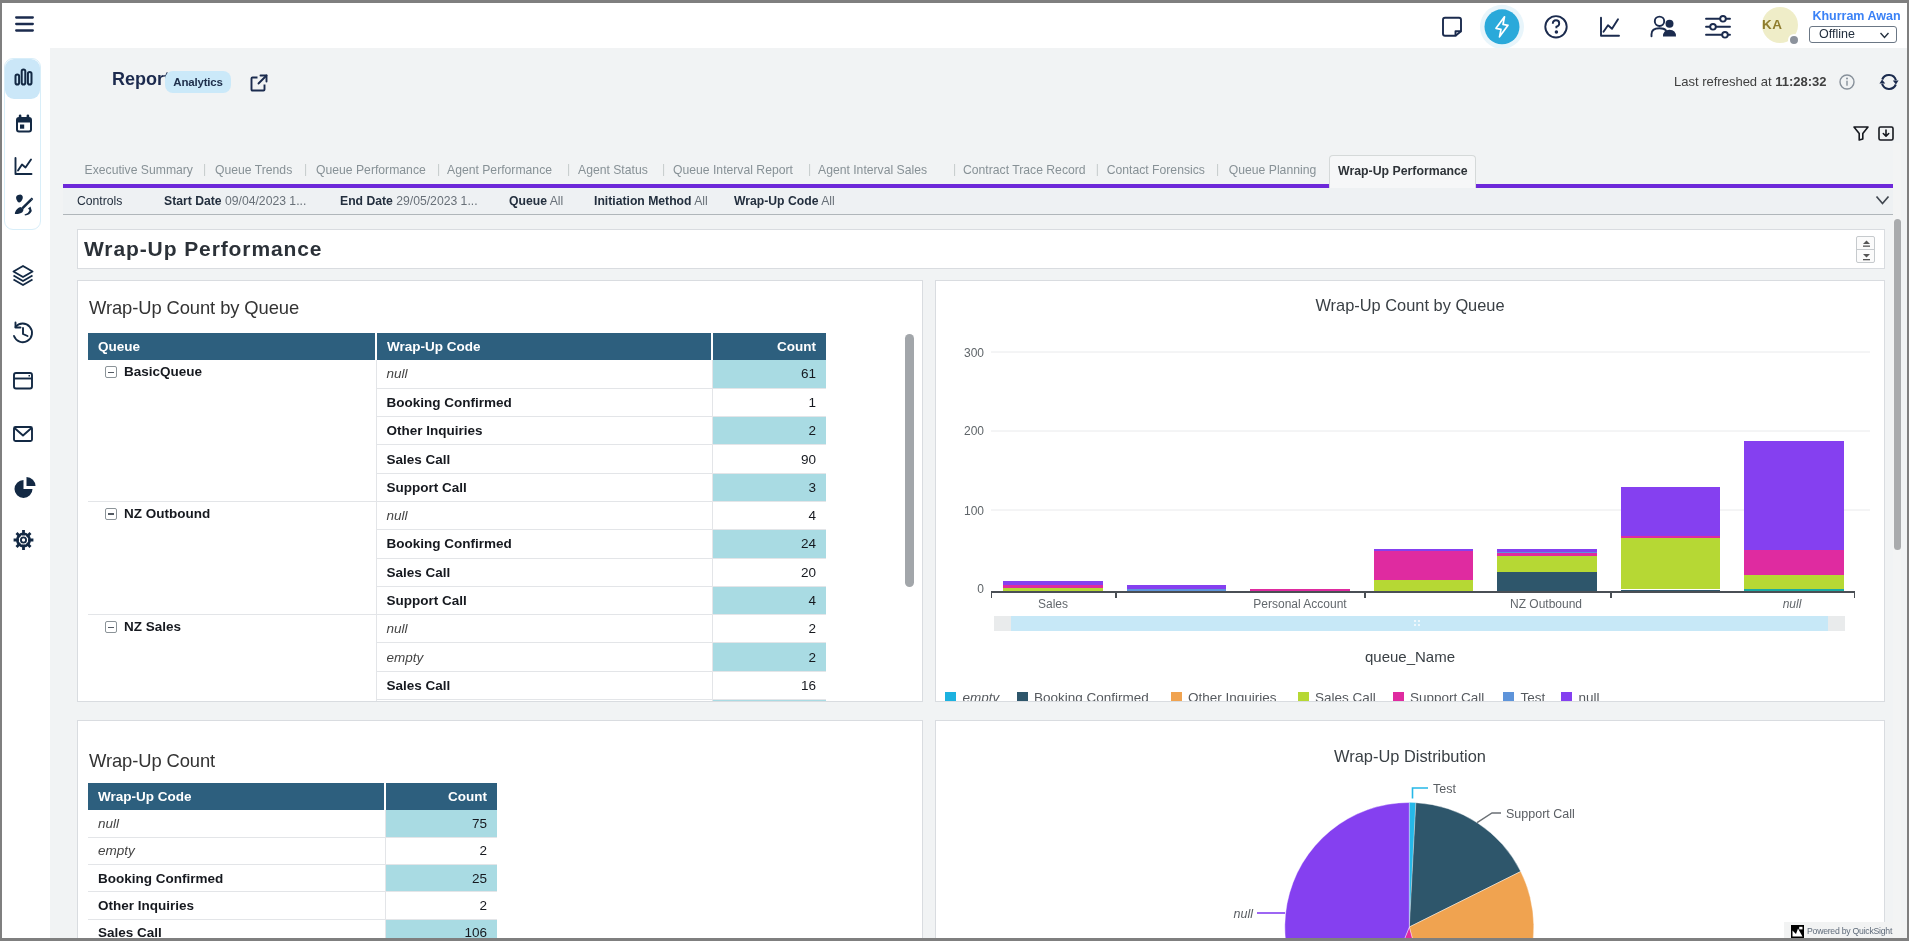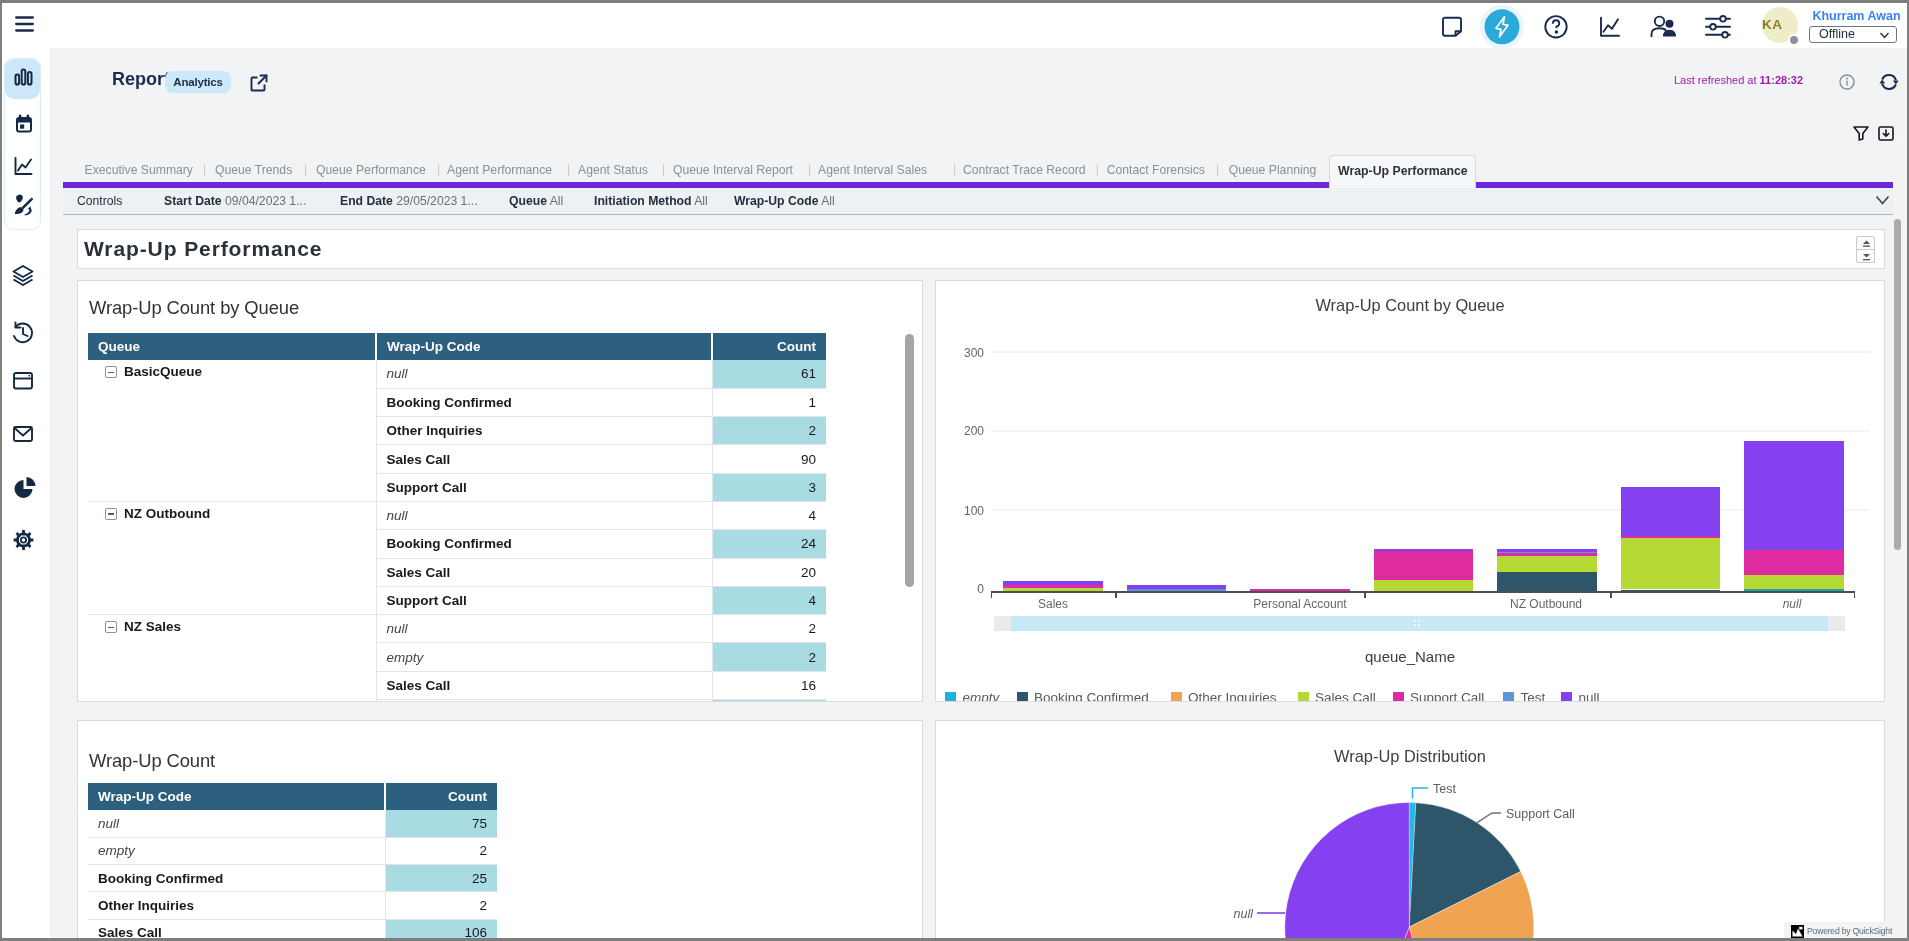--- a/index.html
+++ b/index.html
@@ -10,23 +10,23 @@
 
 #topbar { position:absolute; top:0; left:0; width:100%; height:45px; background:#fff; }
 
 #sidebar { position:absolute; top:45px; left:0; width:48px; height:890px; background:#fff; }
 #sidegroup { position:absolute; top:10px; left:2px; width:37px; height:172px; border:1px solid #d8eef9; border-radius:9px; }
 .sideactive { position:absolute; top:0px; left:0px; width:35px; height:40px; background:#cbe7f8; border-radius:9px; }
 
 #main { position:absolute; top:45px; left:48px; width:1857px; height:890px; background:#f1f3f4; overflow:hidden; }
 #reports-title { position:absolute; left:18px; top:21px; font-size:18px; font-weight:bold; color:#1c2a4e;margin-left:44px; }
 #analytics-pill { position:absolute; left:115px; top:23px; width:66px; height:22px; background:#cbe9f9; border-radius:8px; font-size:11.5px; font-weight:bold; color:#20304c; text-align:center; line-height:22px; letter-spacing:-0.2px; }
-#lastrefresh { position:absolute; left:1624px; top:26px; font-size:11px; color:#a21caf; }
-
-#tabrow { position:absolute; left:13px; right:14px; top:107px; height:33px; border-bottom:6px solid #6d28d9; white-space:nowrap; font-size:12.2px; color:#879196; }
+#lastrefresh { position:absolute; left:1624px; top:26px; font-size:13px; color:#404040; }
+
+#tabrow { position:absolute; left:13px; right:14px; top:107px; height:33px; border-bottom:4px solid #6d28d9; white-space:nowrap; font-size:12.2px; color:#879196; }
 .tab { position:absolute; top:8px; }
 .tabsep { position:absolute; top:7px; color:#c6cccc; }
 #activetab { position:absolute; left:1266.4px; top:0; height:33px; width:147px; text-align:center; background:#f6f7f8; border:1px solid #d5d9d9; border-bottom:none; border-radius:4px 4px 0 0; font-weight:bold; font-size:12.3px; color:#2e3338; padding-top:7.5px; }
 
 #controls { position:absolute; left:13px; right:14px; top:140px; height:27px; background:#eef1f3; border-bottom:1px solid #b0b6ba; font-size:12.2px; color:#232f3e; }
 .ctl { position:absolute; top:6px; white-space:nowrap; }
 .ctl span { color:#687078; }
 
 #sheetbar { position:absolute; left:27px; width:1808px; top:181px; height:40px; background:#fff; border:1px solid #d9dce0; }
 #sheetbar .t { position:absolute; left:6px; top:7px; font-size:21px; font-weight:bold; color:#2b3138; letter-spacing:0.9px; }

